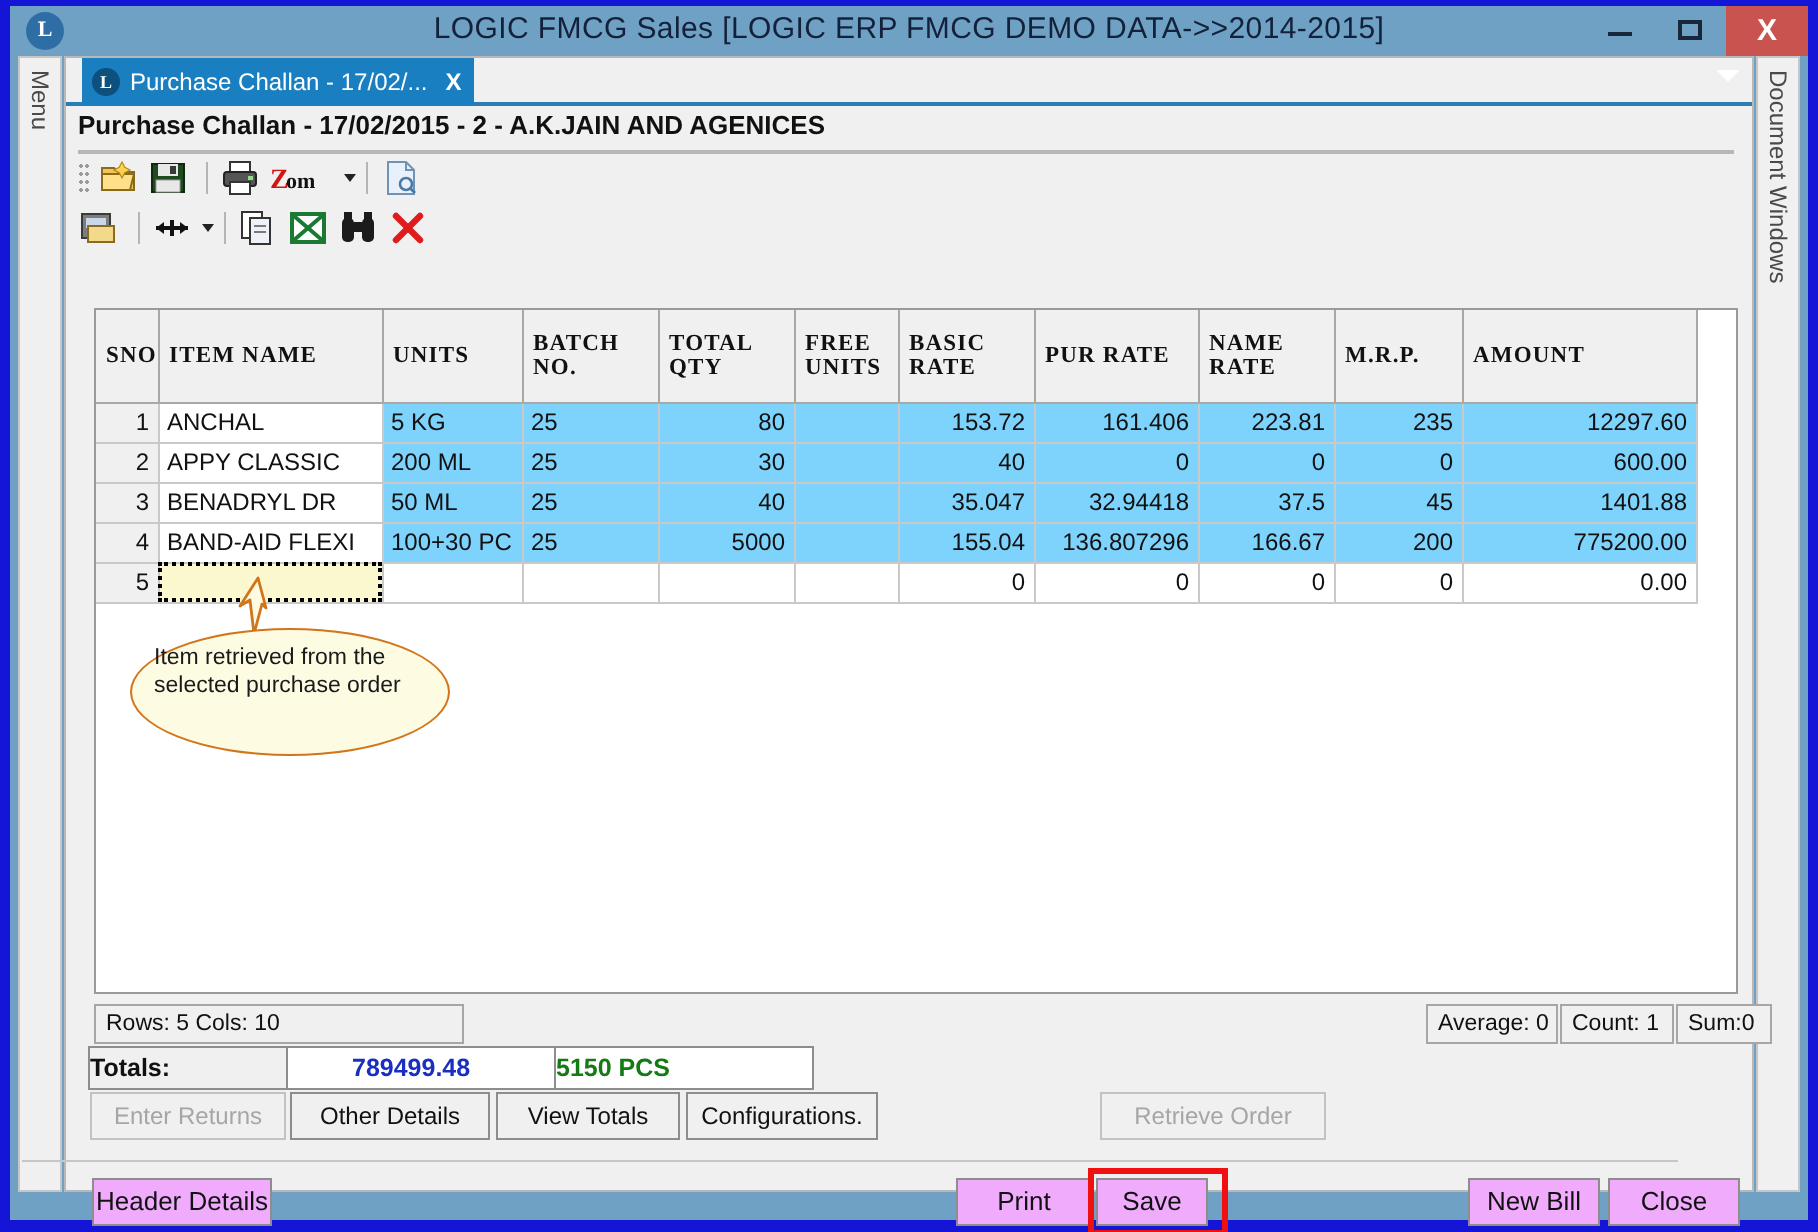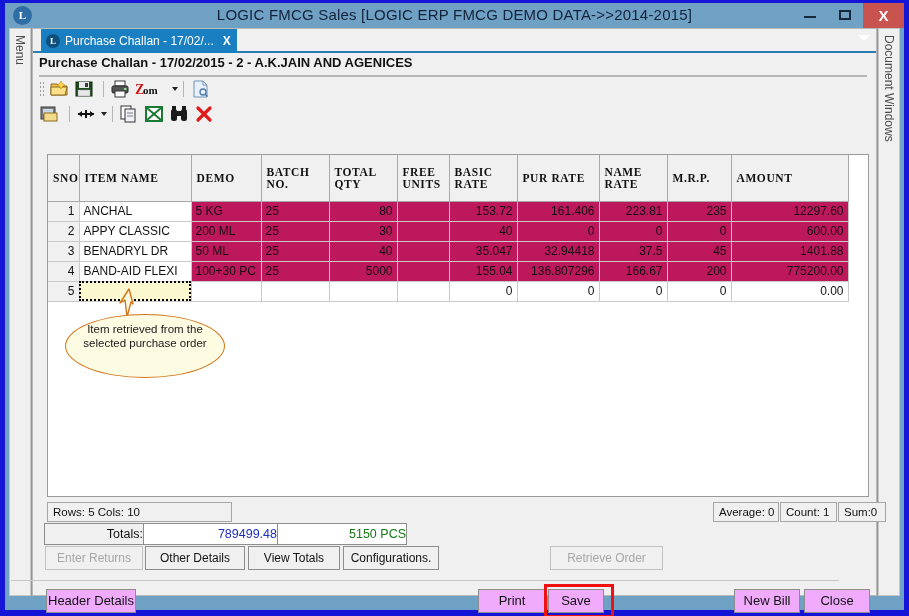--- a/index.html
+++ b/index.html
@@ -122,21 +122,21 @@
     font-family:"Liberation Serif",serif;font-size:11.5px;font-weight:bold;
     letter-spacing:.6px;color:#111;height:46px;vertical-align:middle;
     padding:0 5px;text-align:left;box-sizing:border-box;
   }
   table.gridtable td{
     border:1px solid #c9c9c9;border-top:none;border-left:none;
     font-size:12px;color:#111;height:20px;padding:0 4px;box-sizing:border-box;
     white-space:nowrap;overflow:hidden;
   }
   td.sno{background:#f0f0f0;text-align:right;border-right:1px solid #a8a8a8;color:#111;}
-  td.fill{background:#be185d;}
+  td.fill{background:#7dd3fc;}
   td.white{background:#ffffff;}
   td.num{text-align:right;}
   td.active{
     background:#fbf8d0;outline:2px dotted #000;outline-offset:-2px;
     border-right:1px solid #c9c9c9;
   }
   
   col.c-sno{width:31px;}  col.c-item{width:112px;}
   col.c-pack{width:70px;} col.c-batch{width:68px;}
   col.c-qty{width:68px;}  col.c-free{width:52px;}
@@ -144,21 +144,21 @@
   col.c-sale{width:68px;} col.c-mrp{width:64px;} col.c-amt{width:117px;}
 
   
   #callout{position:absolute;left:60px;top:278px;width:160px;height:72px;}
   #callout .bubble{
     position:absolute;left:0;top:8px;width:160px;height:64px;
     border:1.6px solid #d2751a;border-radius:50%/50%;
     background:#fdfbe2;box-sizing:border-box;
   }
   #callout .ctext{
-    position:absolute;left:12px;top:16px;width:136px;text-align:center;
+    position:absolute;left:12px;top:16px;width:136px;text-align:left;
     font-size:11.5px;line-height:14px;color:#1a1a1a;
   }
   #callout .tail{
     position:absolute;left:53px;top:-18px;width:22px;height:30px;
   }
 
   
   #gridstatus{position:absolute;left:42px;top:474px;width:822px;height:20px;}
   .sbox{
     position:absolute;top:0;height:20px;border:1px solid #a6a6a6;background:#f0f0f0;
@@ -167,22 +167,22 @@
   }
   #sb-rows{left:0;width:185px;}
   #sb-avg{left:666px;width:66px;}
   #sb-cnt{left:733px;width:57px;}
   #sb-sum{left:791px;width:48px;}
 
   
   #totals{position:absolute;left:40px;top:495px;height:22px;display:flex;}
   #totals .tcell{
     height:22px;border:1px solid #8d8d8d;margin-left:-1px;background:#fff;
-    box-sizing:border-box;text-align:right;line-height:20px;
-    font-size:12.5px;font-weight:normal;
+    box-sizing:border-box;text-align:left;line-height:20px;
+    font-size:12.5px;font-weight:bold;
   }
   #totals .tlabel{background:#f0f0f0;color:#111;width:100px;}
   .w1{width:135px;padding-left:32px;} .w2{width:140px;} .w3{width:135px;} .w4{width:130px;}
 
   
   #smallbtns{position:absolute;left:40px;top:518px;height:24px;}
   .sbtn{
     position:absolute;top:0;height:24px;box-sizing:border-box;
     background:#f0f0f0;border:1px solid #8d8d8d;
     font-size:12px;color:#111;text-align:center;line-height:22px;cursor:default;
@@ -355,21 +355,21 @@
             <col class="c-basic">
             <col class="c-pur">
           <col class="c-sale">
             <col class="c-mrp">
             <col class="c-amt">
         </colgroup>
         <thead>
           <tr>
             <th>SNO</th>
             <th>ITEM NAME</th>
-            <th>DEMO</th>
+            <th>UNITS</th>
             <th>BATCH NO.</th>
             <th>TOTAL QTY</th>
             <th>FREE UNITS</th>
             <th>BASIC RATE</th>
             <th>PUR RATE</th>
             <th>NAME RATE</th>
             <th>M.R.P.</th>
             <th>AMOUNT</th>
           </tr>
         </thead>

